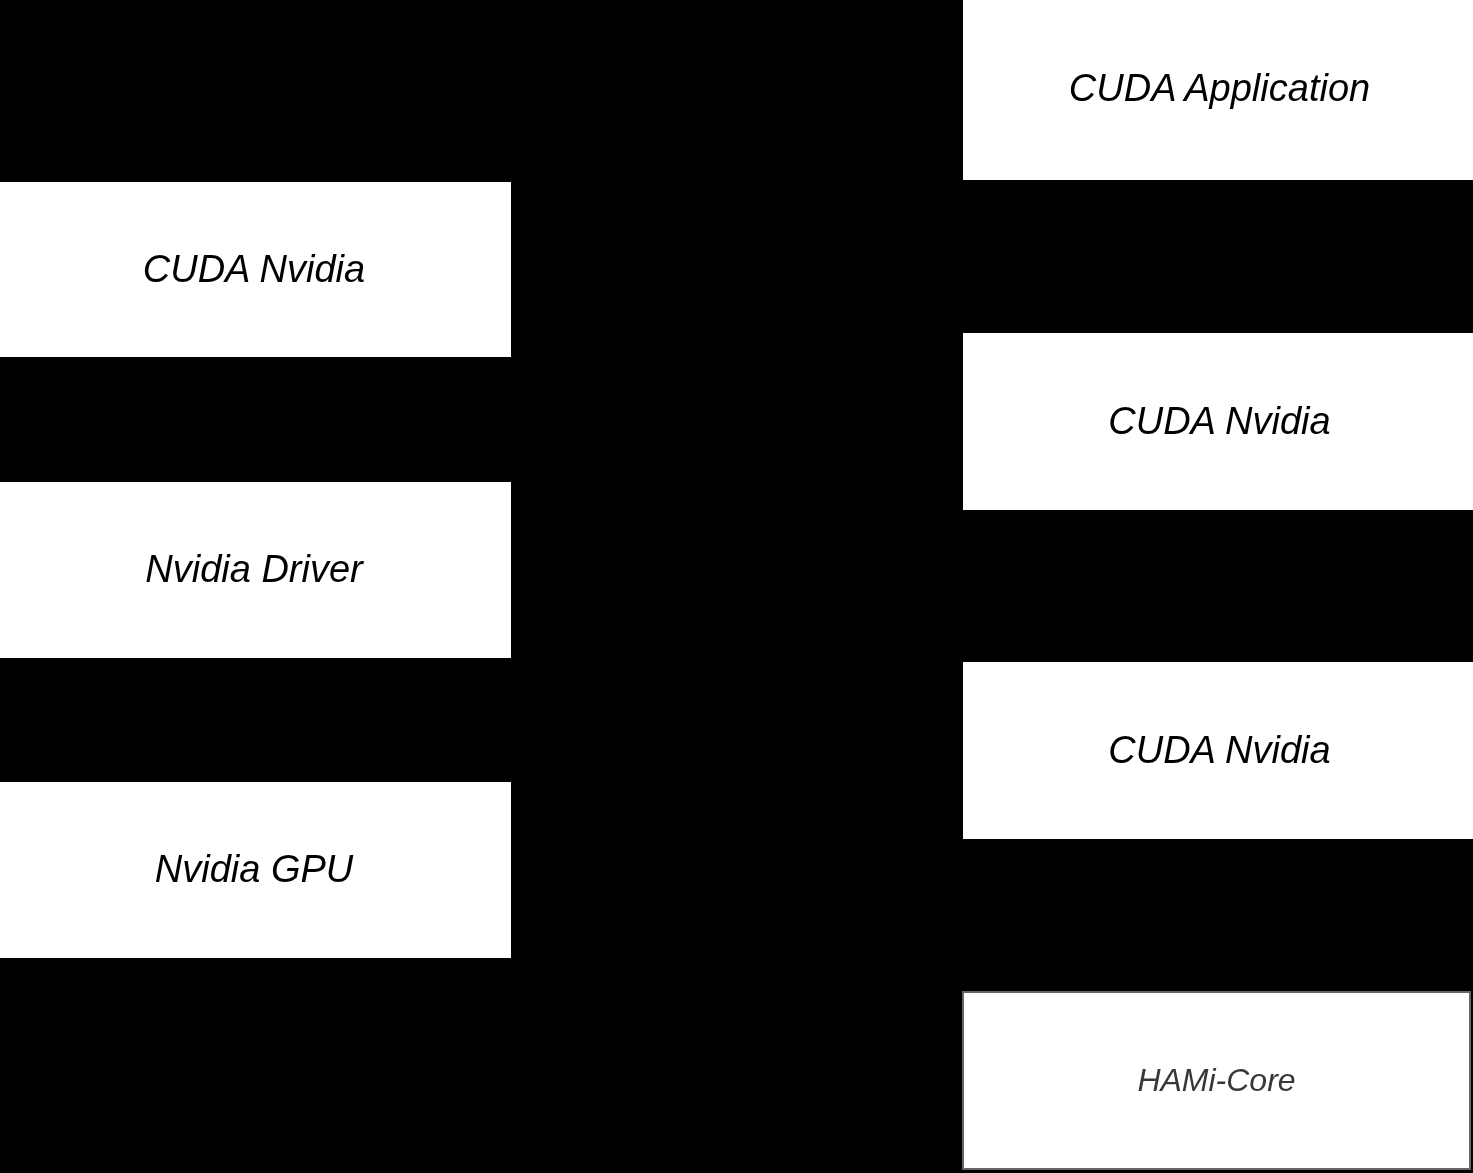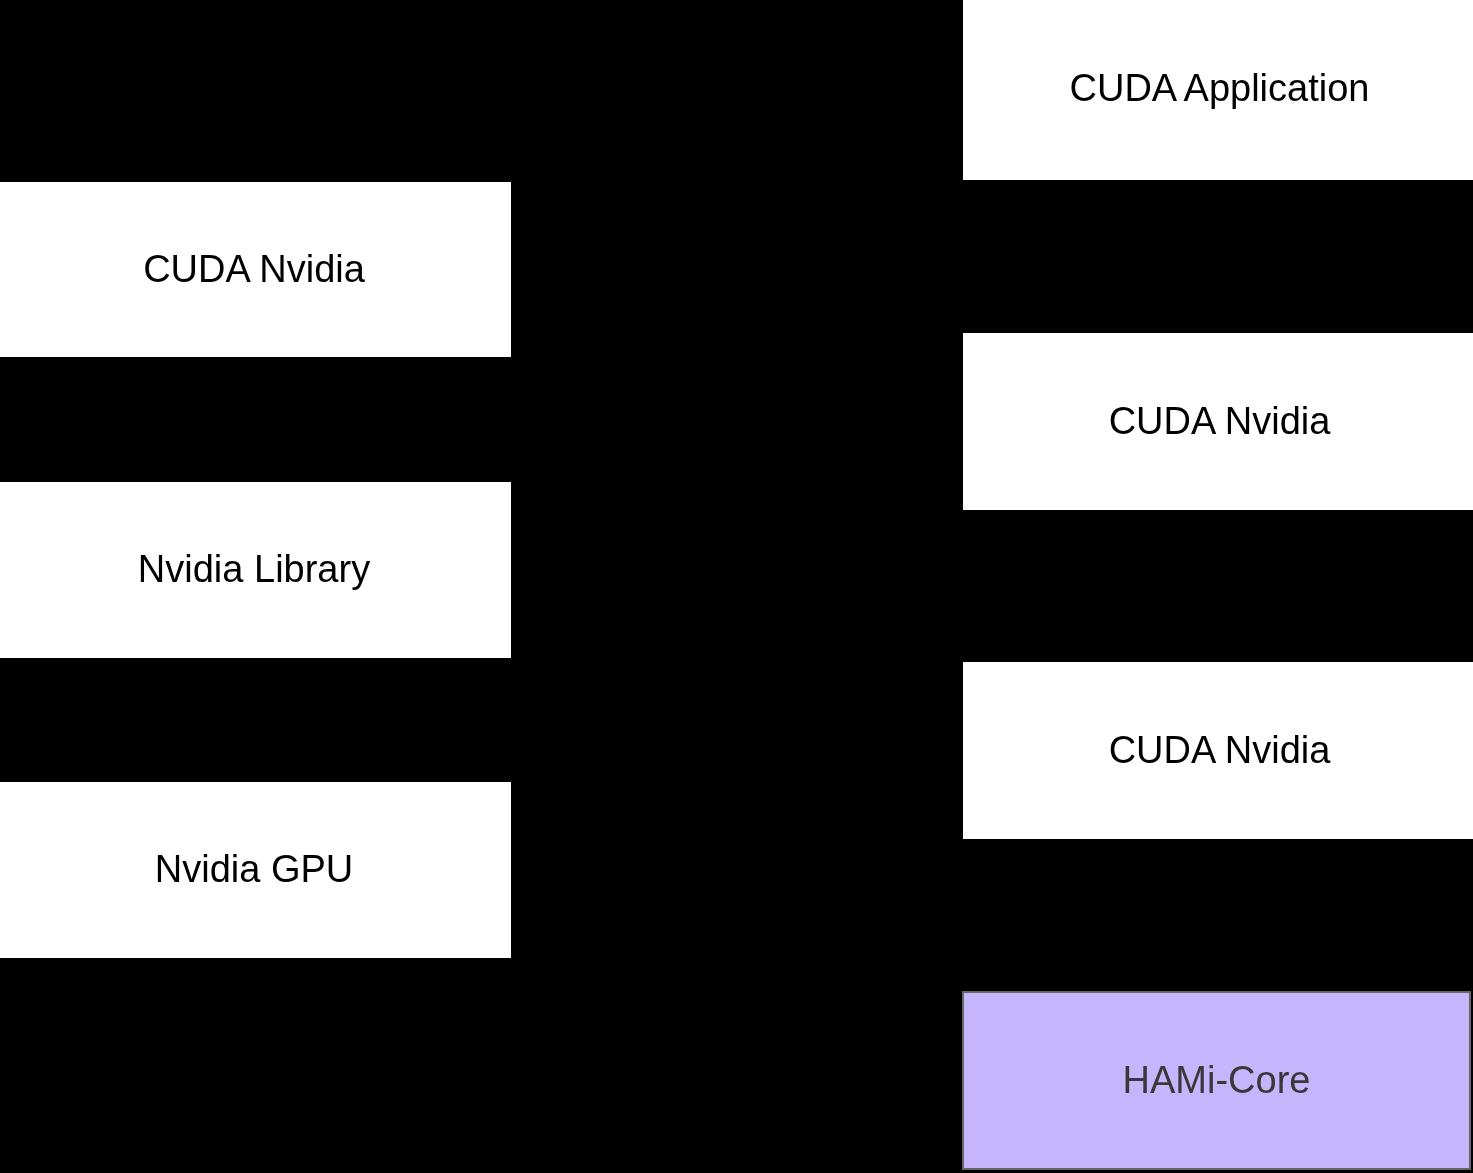--- a/index.html
+++ b/index.html
@@ -34,29 +34,30 @@
 
   .node-white {
     background: #ffffff;
     border: 1px solid #000000;
     color: #000000;
     font-size: 38px;
     font-weight: 400;
   }
 
   .node-gray {
-    background: #c4b5fd;
+    background: #ffffff;
     border: 2px solid #666666;
     color: #383838;
-    font-size: 38px;
+    font-size: 32px;
     font-weight: 400;
   }
 
   .node-label {
     display: block;
+    font-style: italic;
   }
 
   
   #node-cuda-driver   { left: -4px; top: 181px; width: 516px; height: 177px; }
   #node-nvidia-driver { left: -4px; top: 481px; width: 516px; height: 178px; }
   #node-nvidia-gpu    { left: -4px; top: 781px; width: 516px; height: 178px; }
 
   
   #node-cuda-application { left: 962px; top: -4px;  width: 515px; height: 185px; }
   #node-cuda-library     { left: 962px; top: 332px; width: 515px; height: 179px; }
@@ -101,20 +102,20 @@
 
   <div class="node node-gray" id="node-hami-core">
     <span class="node-label">HAMi-Core</span>
   </div>
 
   <div class="node node-white" id="node-cuda-driver">
     <span class="node-label">CUDA Nvidia</span>
   </div>
 
   <div class="node node-white" id="node-nvidia-driver">
-    <span class="node-label">Nvidia Library</span>
+    <span class="node-label">Nvidia Driver</span>
   </div>
 
   <div class="node node-white" id="node-nvidia-gpu">
     <span class="node-label">Nvidia GPU</span>
   </div>
 
 </div>
 
 </body></html>

